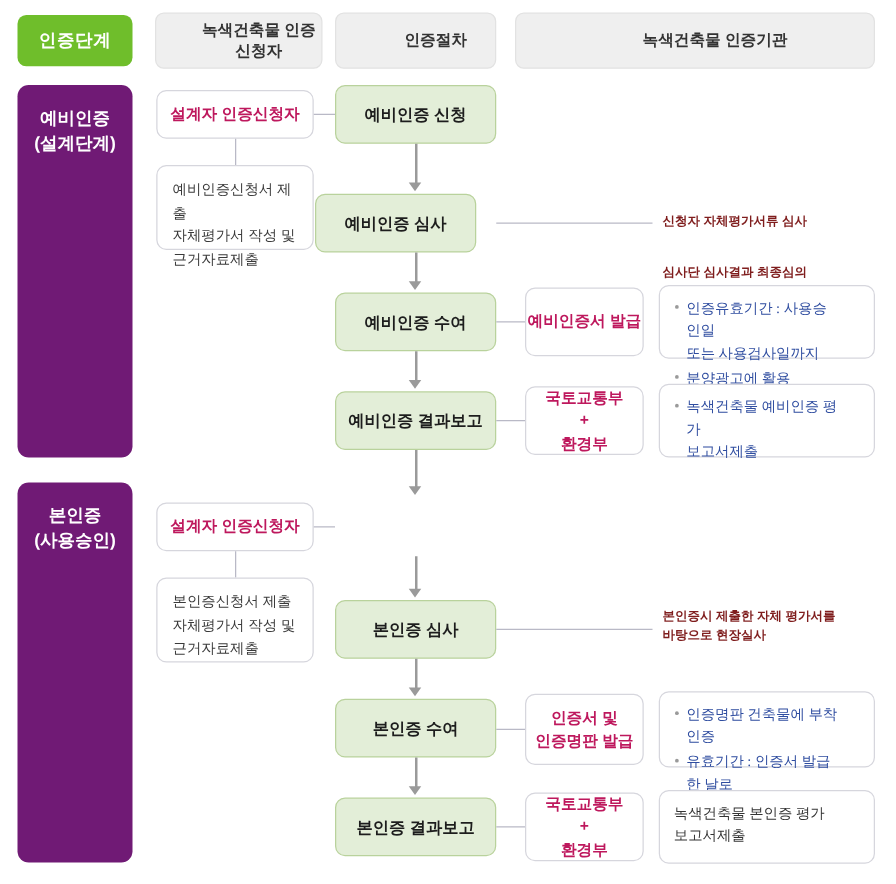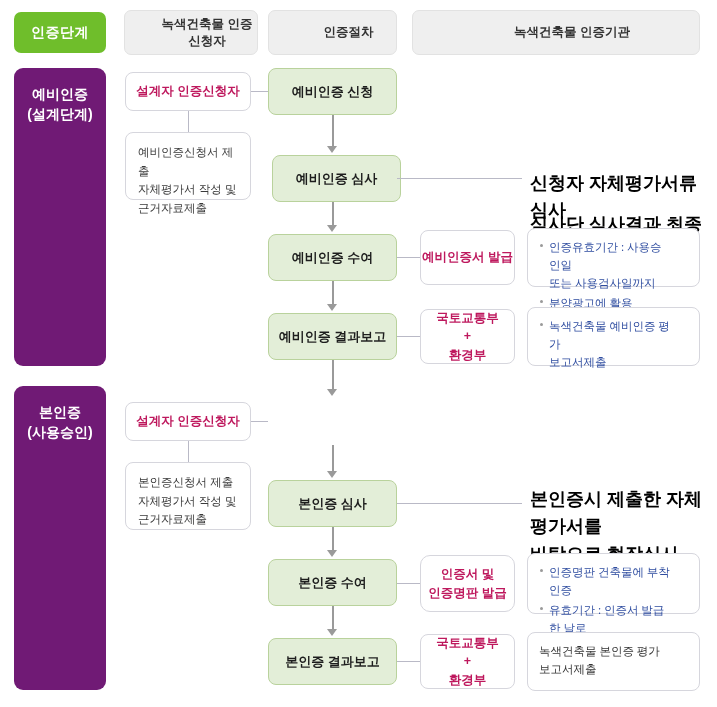--- a/index.html
+++ b/index.html
@@ -114,23 +114,23 @@
     left:1px;top:6px;
     width:3px;height:3px;
     background:#9a9a9a;
     border-radius:50%;
   }
   .detail-box .nobullet{padding-left:0;}
   .detail-box .nobullet:before{display:none;}
 
   
   .green-note{
-    color:#000000;
-    font-weight:bold;
-    font-size:18px;
+    color:#7f1d1d;
+    font-weight:bold;
+    font-size:10px;
     line-height:1.52;
     white-space:pre-line;
   }
 
   
   .h-line{background:#b9b9c6;height:1px;}
   .v-line{background:#b9b9c6;width:1px;}
   .flow-v{background:#9a9a9a;width:1.5px;}
   .arrow-down{
     width:0;height:0;
@@ -172,21 +172,21 @@
 
   <div class="abs v-line" style="left:188px;top:441px;height:21px;"></div>
 
   <div class="abs note-box" style="left:125px;top:462px;width:126px;height:68px;">본인증신청서 제출
 자체평가서 작성 및
 근거자료제출</div>
 
   <div class="abs h-line" style="left:251px;top:421px;width:17px;"></div>
 
   <div class="abs proc-box" style="left:268px;top:68px;width:129px;height:47px;">예비인증 신청</div>
-  <div class="abs proc-box" style="left:272px;top:155px;width:129px;height:47px;">예비인증 심사</div>
+  <div class="abs proc-box" style="left:252px;top:155px;width:129px;height:47px;">예비인증 심사</div>
   <div class="abs proc-box" style="left:268px;top:234px;width:129px;height:47px;">예비인증 수여</div>
   <div class="abs proc-box" style="left:268px;top:313px;width:129px;height:47px;">예비인증 결과보고</div>
   <div class="abs proc-box" style="left:268px;top:480px;width:129px;height:47px;">본인증 심사</div>
   <div class="abs proc-box" style="left:268px;top:559px;width:129px;height:47px;">본인증 수여</div>
   <div class="abs proc-box" style="left:268px;top:638px;width:129px;height:47px;">본인증 결과보고</div>
 
   <div class="abs flow-v" style="left:332px;top:115px;height:32px;"></div>
   <div class="abs arrow-down" style="left:327px;top:146px;"></div>
 
   <div class="abs flow-v" style="left:332px;top:202px;height:24px;"></div>
@@ -238,21 +238,21 @@
     </ul>
   </div>
 
   <div class="abs h-line" style="left:397px;top:503px;width:125px;"></div>
 
   <div class="abs green-note" style="left:530px;top:486px;width:182px;">본인증시 제출한 자체 평가서를
 바탕으로 현장실사</div>
 
   <div class="abs h-line" style="left:397px;top:583px;width:23px;"></div>
 
-  <div class="abs navy-box" style="left:420px;top:555px;width:95px;height:57px;border-radius:10px;">인증서 및
+  <div class="abs navy-box" style="left:420px;top:555px;width:95px;height:57px;">인증서 및
 인증명판 발급</div>
 
   <div class="abs detail-box" style="left:527px;top:553px;width:173px;height:61px;">
     <ul>
       <li>인증명판 건축물에 부착인증</li>
       <li>유효기간 : 인증서 발급한 날로
 부터 5년</li>
     </ul>
   </div>
 

